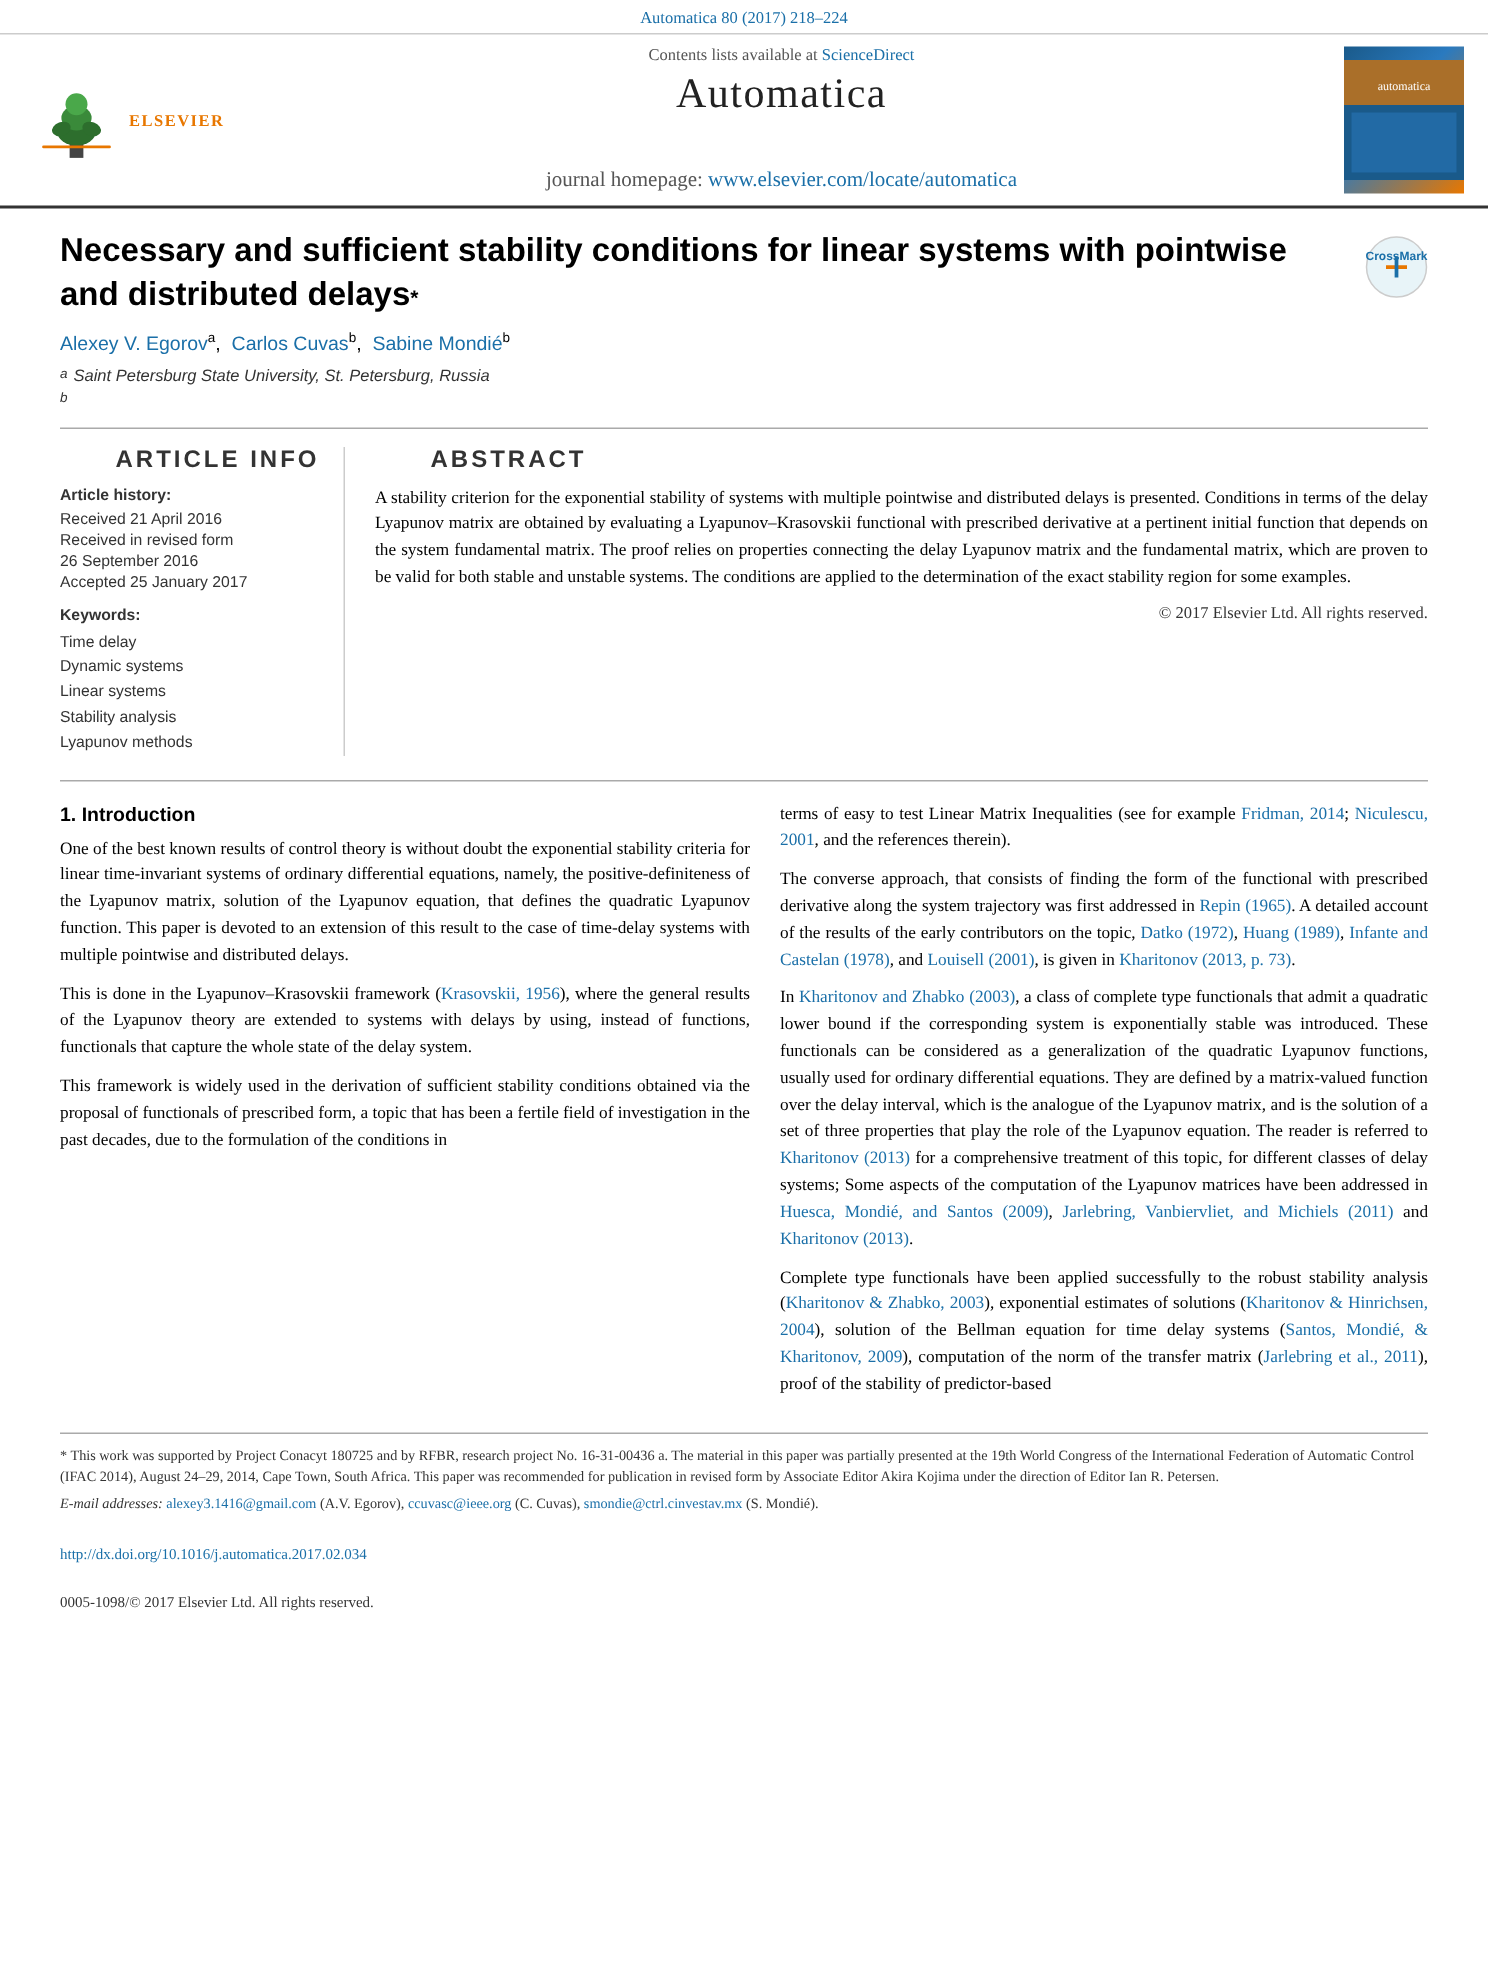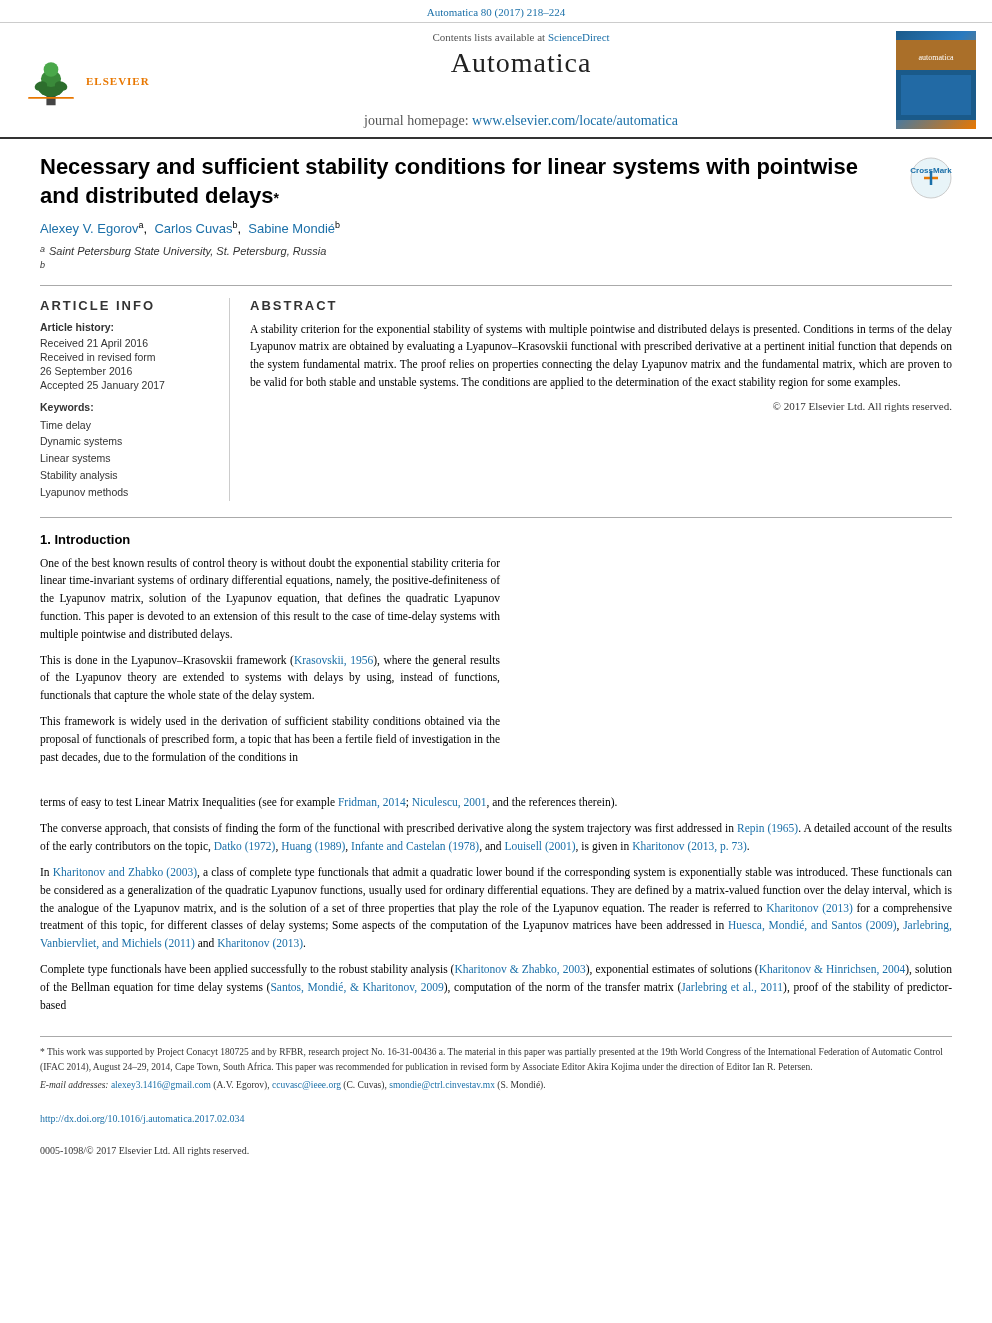--- a/index.html
+++ b/index.html
@@ -191,27 +191,28 @@
       flex-shrink: 0;
       border-right: 1px solid #ccc;
       padding-right: 14px;
     }
 
     .right-col {
       flex: 1;
     }
 
     .section-heading {
-      font-size: 13px;
+      font-size: 16px;
       font-family: Arial, sans-serif;
       letter-spacing: 2px;
       font-weight: bold;
       color: #333;
       margin-bottom: 8px;
       text-transform: uppercase;
+      margin-left: 37px;
     }
 
     .article-info-label {
       font-size: 10.5px;
       font-weight: bold;
       font-family: Arial, sans-serif;
       color: #333;
       margin-bottom: 4px;
     }
 
@@ -252,21 +253,20 @@
       color: #333;
       margin-top: 6px;
     }
 
     
     .body-two-col {
       display: flex;
       gap: 20px;
       border-top: 1px solid #aaa;
       padding-top: 14px;
-      flex-direction: column;
     }
 
     .body-left {
       width: 460px;
       flex-shrink: 0;
     }
 
     .body-right {
       flex: 1;
     }

